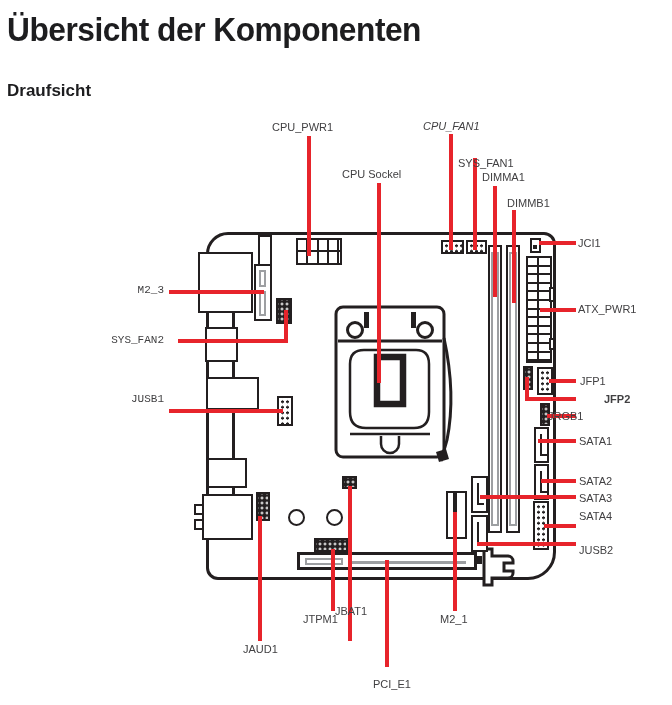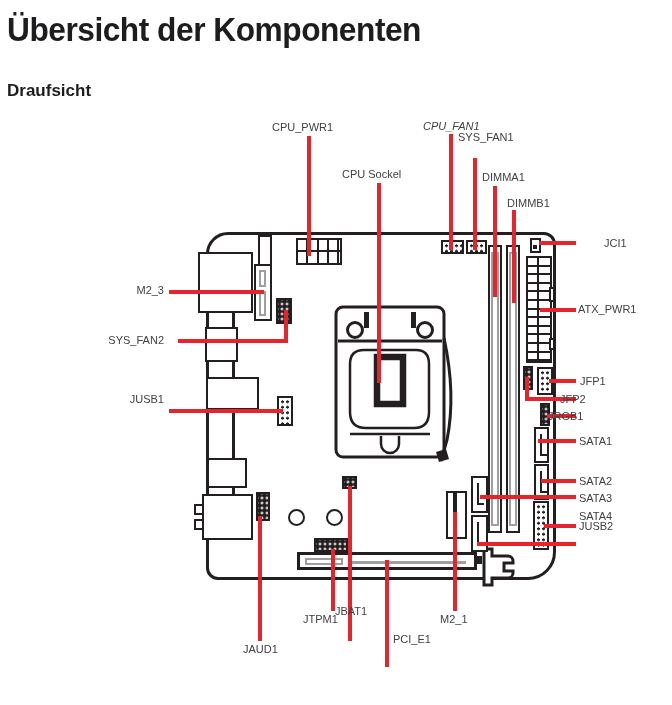--- a/index.html
+++ b/index.html
@@ -2,21 +2,21 @@
 <html><head>
 <meta charset="utf-8">
 <style>
   html,body{margin:0;padding:0;background:#fff;}
   #canvas{position:relative;width:672px;height:705px;background:#fff;overflow:hidden;
           font-family:"Liberation Sans",sans-serif;}
   .h1{position:absolute;left:7px;top:11px;font-size:33px;font-weight:700;color:#1d1d1f;
       letter-spacing:-0.5px;white-space:nowrap;transform:scaleX(.96);transform-origin:0 0;}
   .h2{position:absolute;left:7px;top:81px;font-size:17px;font-weight:700;color:#1d1d1f;}
   .lbl{position:absolute;font-size:11px;line-height:15px;color:#414042;white-space:nowrap;z-index:7;}
-  .r{text-align:right;}
+  .r{text-align:right;font-family:Liberation Mono, monospace;}
   #board{position:absolute;left:206px;top:232px;width:350px;height:348px;box-sizing:border-box;
          border:3px solid #231f20;border-radius:22px 12px 28px 12px;background:#fff;z-index:1;}
   .comp{position:absolute;box-sizing:border-box;border:2.5px solid #231f20;background:#fff;z-index:3;}
   .blk{position:absolute;background:#231f20;z-index:3;}
   .gray{position:absolute;box-sizing:border-box;border:2px solid #9d9fa2;background:#fff;z-index:4;}
   .grayfill{position:absolute;background:#9d9fa2;z-index:4;}
   .dots{background-image:radial-gradient(circle,#231f20 1.3px,transparent 1.5px);
         background-size:5px 5.5px;background-position:1px 1px;}
   .dotsd{background-color:#231f20;
          background-image:radial-gradient(circle,#fff 1.1px,transparent 1.3px);
@@ -158,39 +158,39 @@
   <div class="rl" style="left:477px;top:542px;width:99px;height:4px;"></div>
 
   <div class="rl" style="left:258px;top:516px;width:4px;height:125px;"></div>
   <div class="rl" style="left:331px;top:549px;width:4px;height:62px;"></div>
   <div class="rl" style="left:348px;top:486px;width:4px;height:155px;"></div>
   <div class="rl" style="left:385px;top:560px;width:4px;height:107px;"></div>
   <div class="rl" style="left:453px;top:512px;width:4px;height:99px;"></div>
 
   <div class="lbl" style="left:272px;top:120px;">CPU_PWR1</div>
   <div class="lbl" style="left:423px;top:119px;font-style:italic;">CPU_FAN1</div>
-  <div class="lbl" style="left:458px;top:130px;">SYS_FAN1</div>
+  <div class="lbl" style="left:458px;top:156px;">SYS_FAN1</div>
   <div class="lbl" style="left:342px;top:167px;">CPU Sockel</div>
   <div class="lbl" style="left:482px;top:170px;">DIMMA1</div>
   <div class="lbl" style="left:507px;top:196px;">DIMMB1</div>
 
-  <div class="lbl" style="left:604px;top:236px;">JCI1</div>
+  <div class="lbl" style="left:578px;top:236px;">JCI1</div>
   <div class="lbl" style="left:578px;top:302px;">ATX_PWR1</div>
   <div class="lbl" style="left:580px;top:374px;">JFP1</div>
-  <div class="lbl" style="left:560px;top:392px;">JFP2</div>
+  <div class="lbl" style="left:604px;top:392px;font-weight:bold;">JFP2</div>
   <div class="lbl" style="left:548px;top:409px;">JRGB1</div>
   <div class="lbl" style="left:579px;top:434px;">SATA1</div>
   <div class="lbl" style="left:579px;top:474px;">SATA2</div>
   <div class="lbl" style="left:579px;top:491px;">SATA3</div>
-  <div class="lbl" style="left:579px;top:519px;">JUSB2</div>
+  <div class="lbl" style="left:579px;top:543px;">JUSB2</div>
   <div class="lbl" style="left:579px;top:509px;">SATA4</div>
 
   <div class="lbl r" style="right:508px;top:283px;">M2_3</div>
   <div class="lbl r" style="right:508px;top:333px;">SYS_FAN2</div>
   <div class="lbl r" style="right:508px;top:392px;">JUSB1</div>
 
   <div class="lbl" style="left:303px;top:612px;">JTPM1</div>
   <div class="lbl" style="left:440px;top:612px;">M2_1</div>
   <div class="lbl" style="left:243px;top:642px;text-align:center;">JAUD1</div>
   <div class="lbl" style="left:335px;top:604px;">JBAT1</div>
-  <div class="lbl" style="left:373px;top:632px;margin-left:20px;">PCI_E1</div>
+  <div class="lbl" style="left:373px;top:677px;">PCI_E1</div>
 
 </div>
 
 </body></html>

